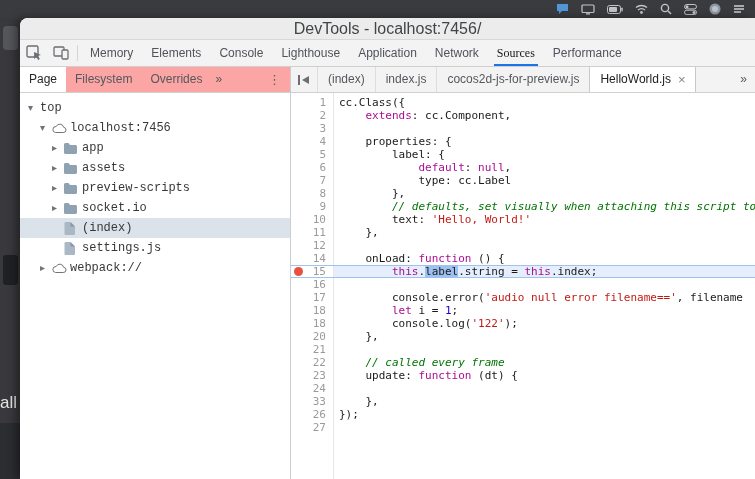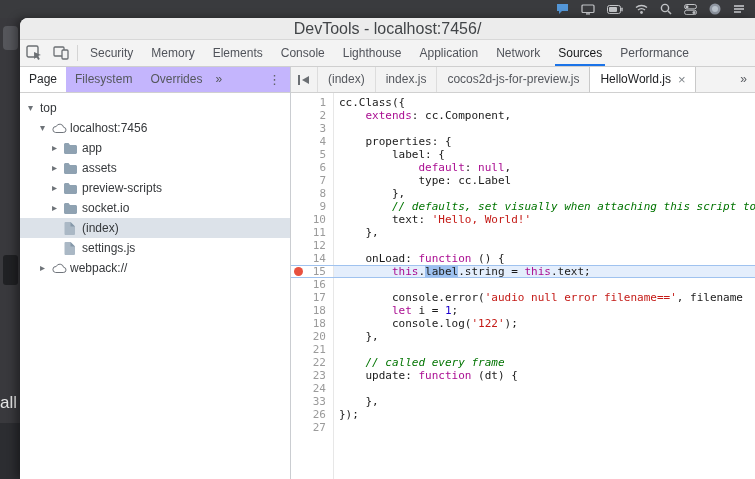--- a/index.html
+++ b/index.html
@@ -20,40 +20,40 @@
 
   
   .devtools { position:absolute; top:18px; left:20px; width:735px; height:461px; background:#fff; border-top-left-radius:8px; overflow:hidden; display:flex; flex-direction:column; box-shadow:-4px 0 10px rgba(0,0,0,.4); }
 
   .titlebar { height:22px; background:#ececec; border-bottom:1px solid #d8d8d8; text-align:center; line-height:21px; font-size:16px; color:#424548; flex:0 0 auto; }
 
   .toolbar { height:27px; background:#f3f3f3; border-bottom:1px solid #cfcfcf; display:flex; align-items:stretch; flex:0 0 auto; }
   .tool-btn { width:27px; display:flex; align-items:center; justify-content:center; }
   .vsep { width:1px; background:#d4d4d4; margin:5px 3px; }
   .main-tab { padding:0 9px; font-size:12px; color:#50535a; line-height:26px; position:relative; white-space:nowrap; }
-  .main-tab.active { color:#16181a; }
+  .main-tab.active { color:#16181a;font-family:Liberation Serif, serif; }
   .main-tab.active::after { content:""; position:absolute; left:6px; right:6px; bottom:0; height:2px; background:#1a73e8; }
 
   .main-body { flex:1; display:flex; min-height:0; }
 
   
   .sidebar { width:271px; border-right:1px solid #cacdd1; display:flex; flex-direction:column; background:#fff; flex:0 0 auto; }
-  .side-tabs { height:26px; background:#c4b5fd; border-bottom:1px solid #d0d0d0; display:flex; align-items:flex-end; flex:0 0 auto; }
+  .side-tabs { height:26px; background:#fca5a5; border-bottom:1px solid #d0d0d0; display:flex; align-items:flex-end; flex:0 0 auto; }
   .side-tab { padding:0 9px; line-height:25px; font-size:12px; color:#55585e; }
   .side-tab.active { background:#fff; color:#26282b; }
   .side-overflow { line-height:25px; font-size:12px; color:#55585e; padding:0 4px; }
   .side-menu { margin-left:auto; padding:0 9px; line-height:25px; font-size:13px; color:#5f6368; }
 
   .tree { flex:1; padding-top:5px; overflow:hidden; font-size:12px; color:#35383b; }
   .tree-row { height:20px; display:flex; align-items:center; }
   .tree-row.selected { background:#dce2e9; }
   .d0 { padding-left:8px; } .d1 { padding-left:20px; } .d2 { padding-left:32px; }
   .tri { width:12px; flex:0 0 12px; font-size:10px; color:#6e7378; line-height:20px; }
   .ticon { width:18px; flex:0 0 18px; display:flex; align-items:center; }
-  .tlabel { white-space:nowrap; }
+  .tlabel { white-space:nowrap;font-family:Liberation Mono, monospace; }
 
   
   .editor { flex:1; display:flex; flex-direction:column; min-width:0; }
   .ed-tabs { height:26px; background:#f3f3f3; border-bottom:1px solid #d0d0d0; display:flex; align-items:stretch; flex:0 0 auto; }
   .nav-toggle { width:27px; display:flex; align-items:center; justify-content:center; border-right:1px solid #ddd; }
   .ed-tab { padding:0 10px; line-height:25px; font-size:12px; color:#55585e; border-right:1px solid #ddd; white-space:nowrap; display:flex; align-items:center; gap:7px; }
   .ed-tab.active { background:#fff; color:#202124; border-right:1px solid #c9c9c9; box-shadow:-1px 0 0 #c9c9c9; }
   .tab-close { font-size:13px; color:#80868b; line-height:1; }
   .ed-overflow { margin-left:auto; padding:0 8px; line-height:25px; font-size:12px; color:#55585e; }
 
@@ -151,21 +151,20 @@
           <path d="M8 7l7 3-3 .8 1.8 3.2-1.6.9L10.4 12 8.2 14z" fill="#6b6f73"></path>
         </svg>
       </span>
     <span class="tool-btn">
         <svg width="16" height="14" viewBox="0 0 16 14">
           <rect x="1" y="1" width="10" height="9" rx="1" fill="none" stroke="#6b6f73" stroke-width="1.3"></rect>
           <rect x="9" y="4" width="6" height="9" rx="1" fill="#f3f3f3" stroke="#6b6f73" stroke-width="1.3"></rect>
         </svg>
       </span>
     <span class="vsep"></span>
-    <span class="main-tab">Security</span>
     <span class="main-tab">Memory</span>
     <span class="main-tab">Elements</span>
     <span class="main-tab">Console</span>
     <span class="main-tab">Lighthouse</span>
     <span class="main-tab">Application</span>
     <span class="main-tab">Network</span>
     <span class="main-tab active">Sources</span>
     <span class="main-tab">Performance</span>
   </div>
 
@@ -336,21 +335,21 @@
             <div class="code-line">
               <span class="gutter-cell">12</span>
               <span class="code-cell"></span>
             </div>
             <div class="code-line">
               <span class="gutter-cell">14</span>
               <span class="code-cell"><span>    onLoad: </span><span class="tok-keyword">function</span><span> () {</span></span>
             </div>
             <div class="code-line hl">
               <span class="gutter-cell">15<i class="breakpoint"></i></span>
-              <span class="code-cell"><span>        </span><span class="tok-keyword">this</span><span>.</span><span class="tok-selected">label</span><span>.string = </span><span class="tok-keyword">this</span><span>.text;</span></span>
+              <span class="code-cell"><span>        </span><span class="tok-keyword">this</span><span>.</span><span class="tok-selected">label</span><span>.string = </span><span class="tok-keyword">this</span><span>.index;</span></span>
             </div>
             <div class="code-line">
               <span class="gutter-cell">16</span>
               <span class="code-cell"></span>
             </div>
             <div class="code-line">
               <span class="gutter-cell">17</span>
               <span class="code-cell"><span>        console.error(</span><span class="tok-string">'audio null error filename=='</span><span>, filename</span></span>
             </div>
             <div class="code-line">

